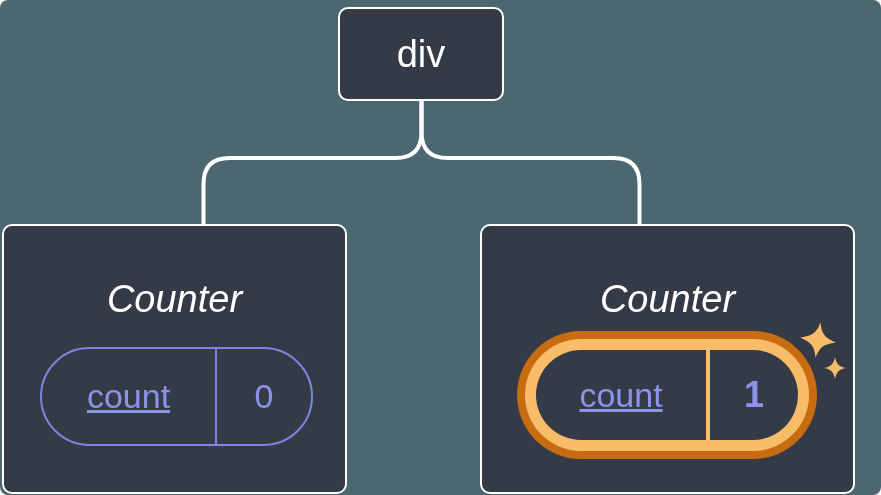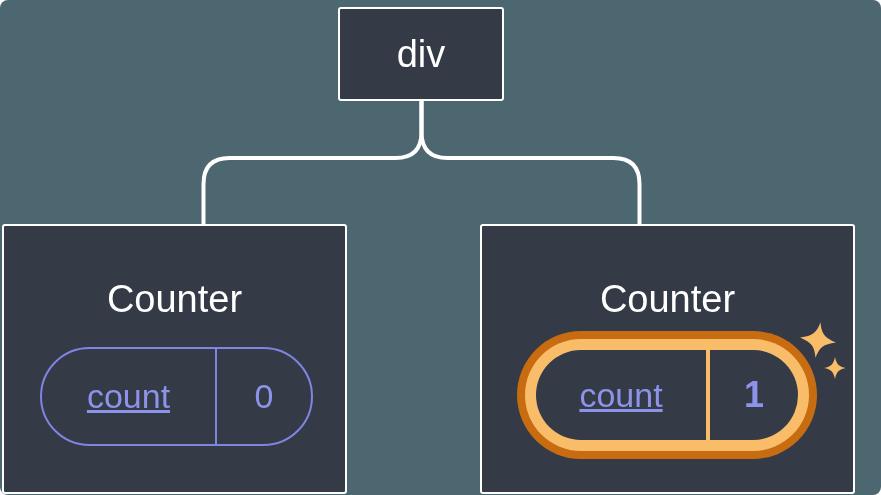--- a/index.html
+++ b/index.html
@@ -18,33 +18,33 @@
     background:var(--background);border-radius:8px;
     font-family:"Liberation Sans", sans-serif;
   }
   .connector-svg{position:absolute;left:0;top:0;width:881px;height:495px;}
   .connector-svg path{stroke:var(--connector);stroke-width:4;fill:none;}
 
   .node-box{
     position:absolute;box-sizing:border-box;
     background:var(--node-fill);
     border:2.5px solid var(--node-border);
-    border-radius:3px;
+    border-radius:10px;
   }
   .root-node{
     left:338px;top:7px;width:166px;height:94px;
     display:flex;align-items:center;justify-content:center;
     color:#fff;font-size:38px;font-weight:500;
   }
   .counter-card-left{left:2px;top:224px;width:345px;height:270px;}
   .counter-card-right{left:480px;top:224px;width:375px;height:270px;}
 
   .card-title{
     position:absolute;top:52px;left:0;width:100%;
-    text-align:center;color:#fff;font-size:38px;font-weight:500;
+    text-align:center;color:#fff;font-size:38px;font-weight:500;font-style:italic;
   }
 
   
   .state-pill{
     position:absolute;left:36px;top:121px;width:273px;height:99px;
     box-sizing:border-box;border:2px solid var(--pill-border-purple);
     border-radius:50px;display:flex;
     color:var(--state-purple);font-size:34px;
   }
   .state-key-cell{

